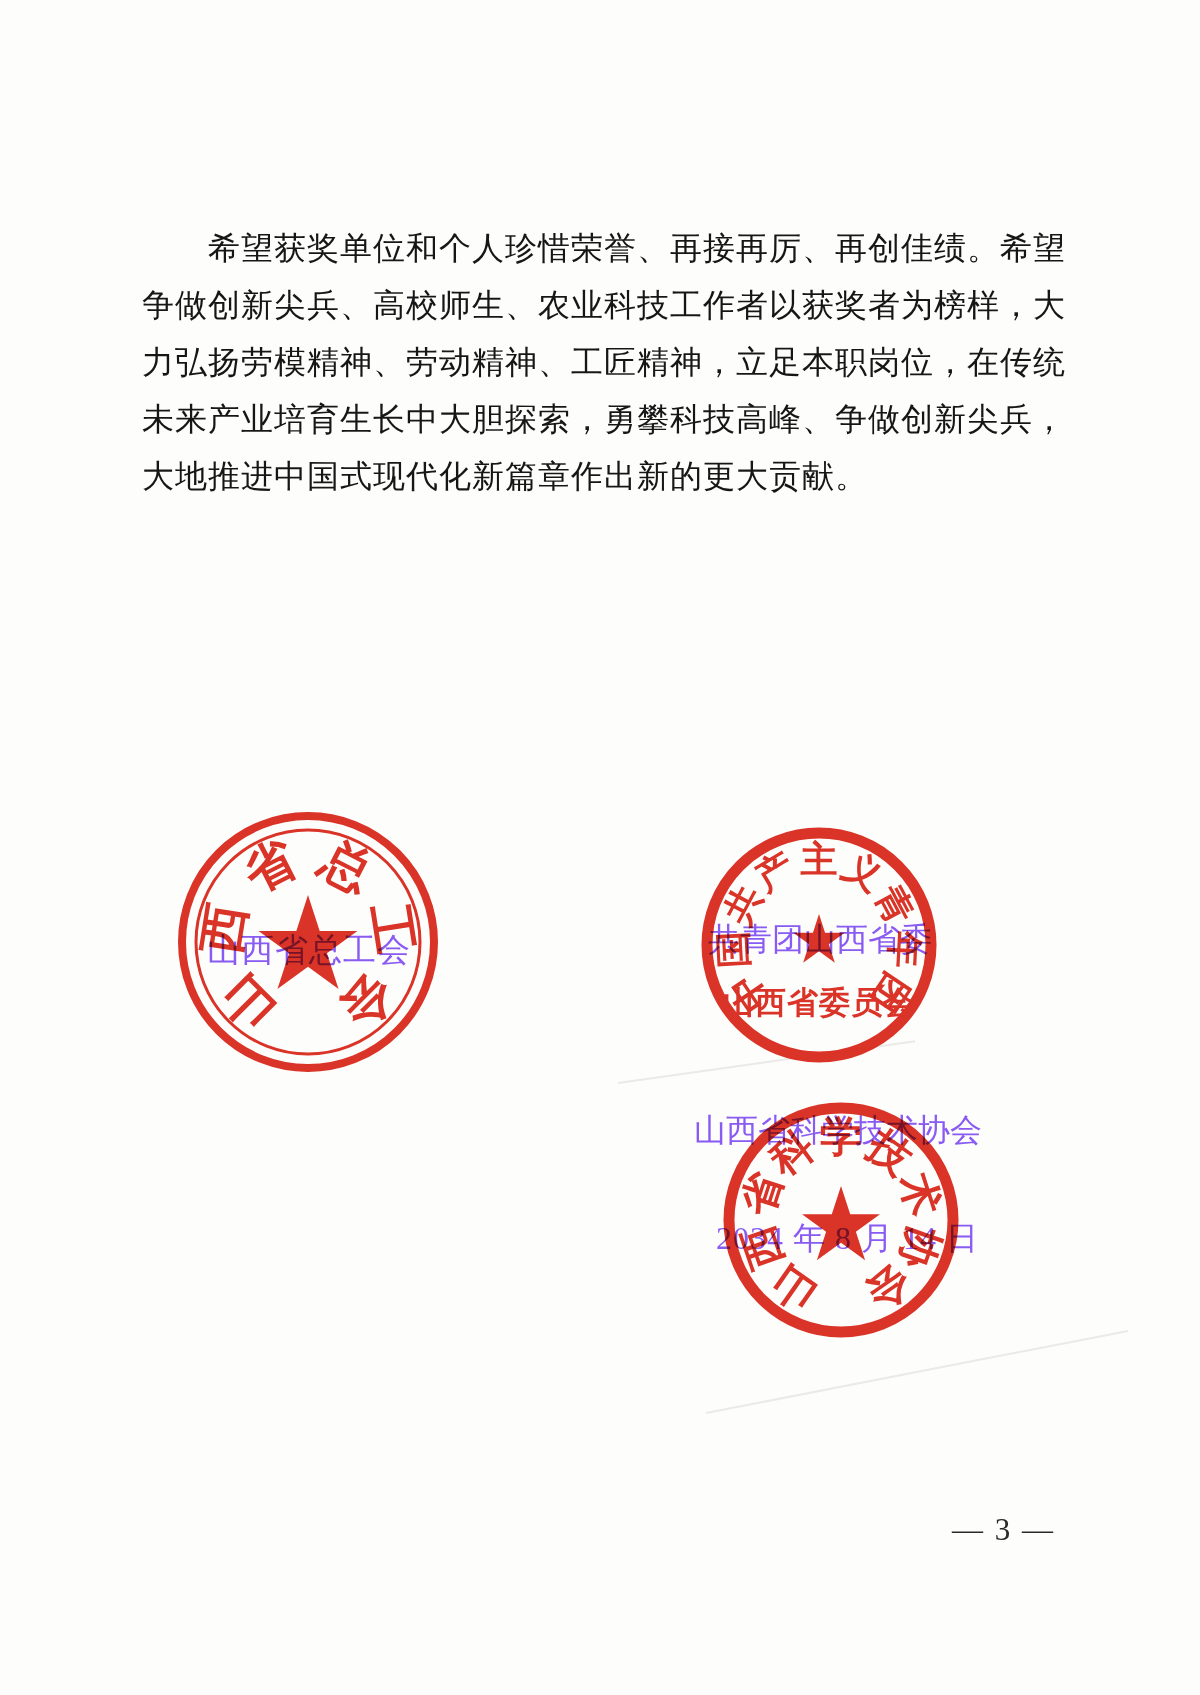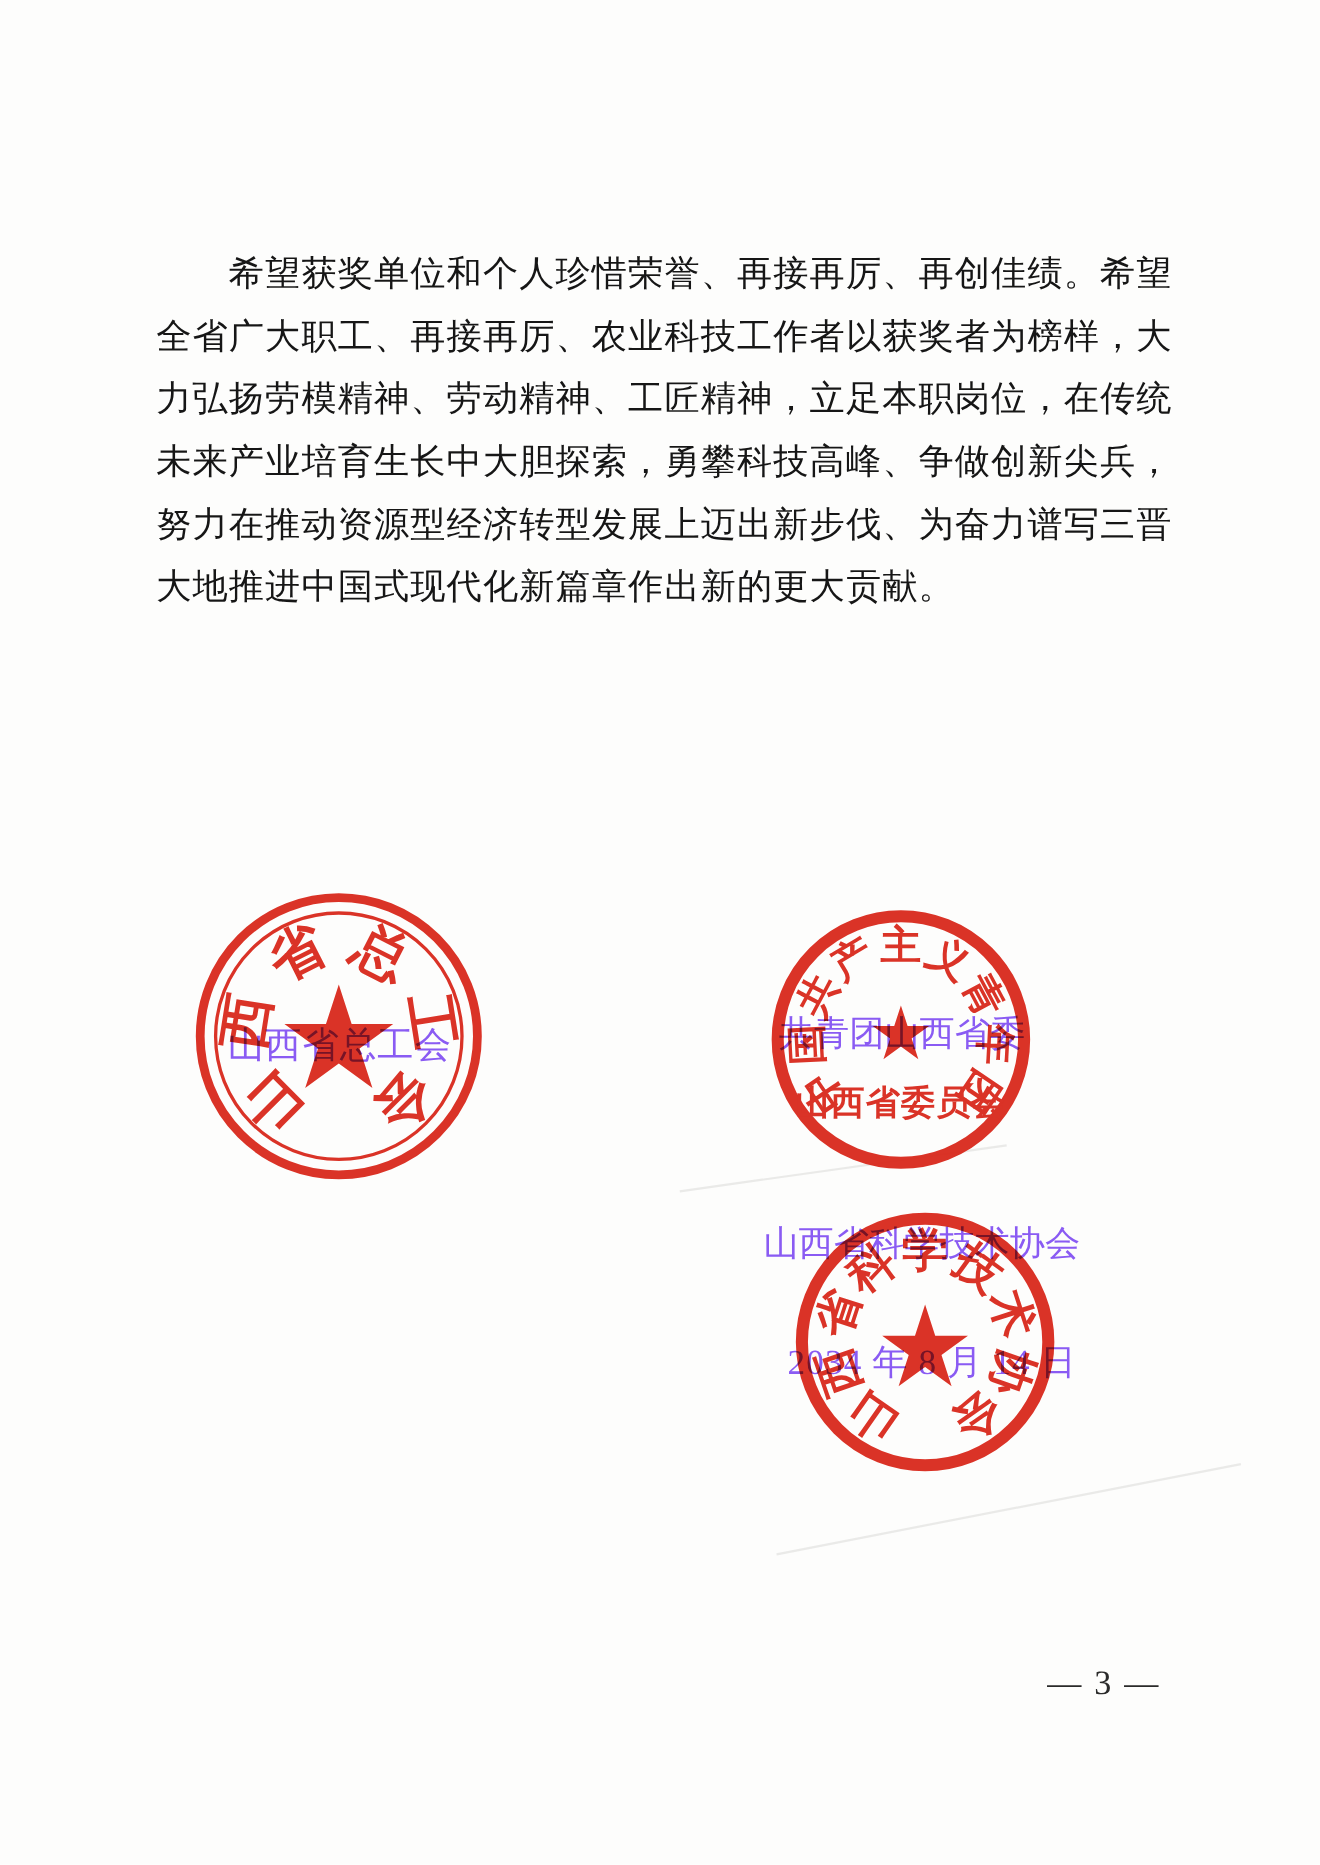--- a/index.html
+++ b/index.html
@@ -58,24 +58,23 @@
   .streak-1{left:618px;top:1082px;width:300px;transform:rotate(-8deg);}
   .streak-2{left:706px;top:1412px;width:430px;transform:rotate(-11deg);}
 </style>
 </head>
 <body>
 
 <div class="page">
 
   <div class="doc-body">
     <div class="doc-line first">希望获奖单位和个人珍惜荣誉、再接再厉、再创佳绩。希望</div>
-    <div class="doc-line">全省广大职工、再接再厉、农业科技工作者以获奖者为榜样，大</div>
+    <div class="doc-line">争做创新尖兵、高校师生、农业科技工作者以获奖者为榜样，大</div>
     <div class="doc-line">力弘扬劳模精神、劳动精神、工匠精神，立足本职岗位，在传统</div>
     <div class="doc-line">未来产业培育生长中大胆探索，勇攀科技高峰、争做创新尖兵，</div>
-    <div class="doc-line">努力在推动资源型经济转型发展上迈出新步伐、为奋力谱写三晋</div>
     <div class="doc-line last">大地推进中国式现代化新篇章作出新的更大贡献。</div>
   </div>
 
 
   <div class="streak streak-1"></div>
   <div class="streak streak-2"></div>
 
   <svg class="seal seal-trade-union" width="270" height="270" viewBox="0 0 270 270">
     <circle cx="135" cy="135" r="126" fill="none" stroke="#d9291c" stroke-width="8"></circle>
     <circle cx="135" cy="135" r="112" fill="none" stroke="#d9291c" stroke-width="3"></circle>

